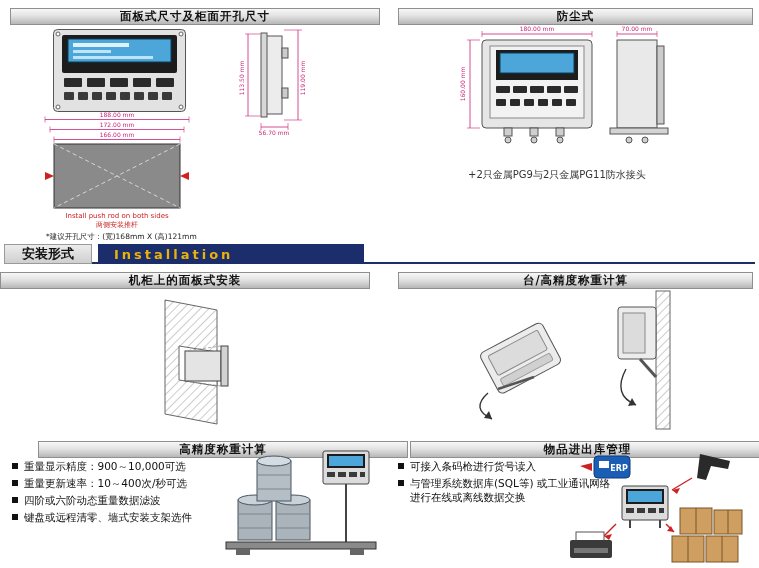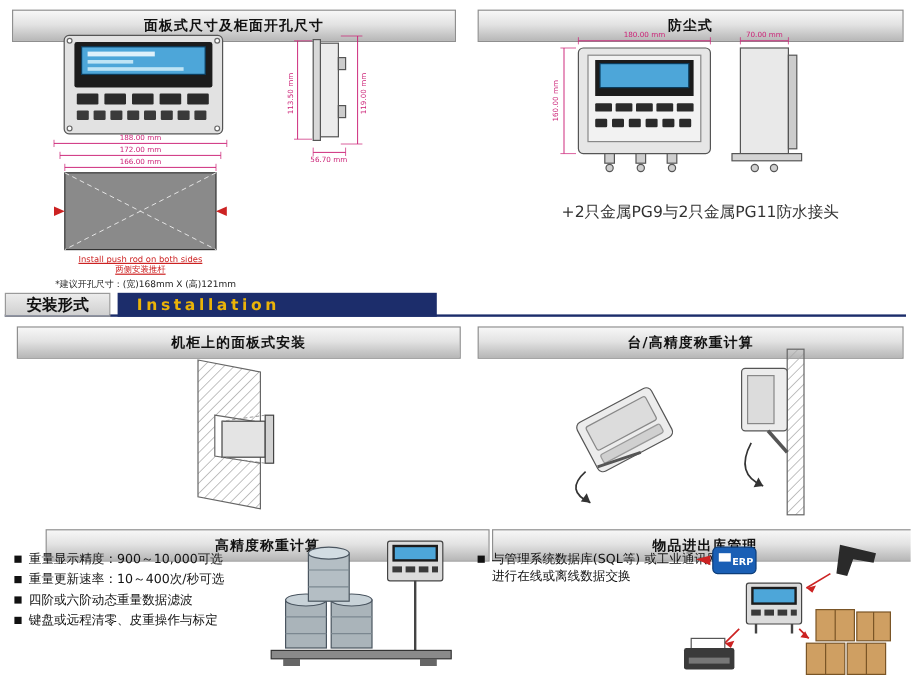--- a/index.html
+++ b/index.html
@@ -1,29 +1,29 @@
 <!DOCTYPE html>
 <html><head>
 <meta charset="utf-8">
 <style>
   * { margin:0; padding:0; box-sizing:border-box; }
   html,body { background:#fff; }
   body { font-family:"DejaVu Sans","Liberation Sans",sans-serif; }
   .page { position:relative; width:759px; height:568px; background:#ffffff; overflow:hidden; }
 
   .hdr {
-    position:absolute; height:27px;
+    position:absolute; height:17px;
     border:1px solid #8f8f8f;
     background:linear-gradient(180deg,#f7f7f7 0%,#e3e3e3 45%,#b7b7b7 100%);
     display:flex; align-items:center; justify-content:center;
     font-size:11.5px; font-weight:bold; color:#111; letter-spacing:1px;
   }
   #hdr-panel     { left:10px;  top:8px;   width:370px; }
   #hdr-dust      { left:398px; top:8px;   width:355px;text-align:right; }
-  #hdr-cabinet   { left:14px;  top:272px; width:370px; }
+  #hdr-cabinet   { left:0;  top:272px; width:370px; }
   #hdr-bracket   { left:398px; top:272px; width:355px; }
   #hdr-precision { left:10px;  top:441px; width:370px;margin-left:28px; }
   #hdr-warehouse { left:410px; top:441px; width:355px; }
 
   
   .inst-bar { position:absolute; left:4px; top:244px; width:751px; height:20px; border-bottom:2px solid #1c2d6b; }
   .inst-cn {
     position:absolute; left:0; top:0; width:88px; height:20px;
     background:linear-gradient(180deg,#ececec,#cfcfcf); border:1px solid #9a9a9a;
     display:flex; align-items:center; justify-content:center;
@@ -35,23 +35,23 @@
     display:flex; align-items:center; padding-left:16px; letter-spacing:3px;
   }
 
   .bullets { position:absolute; }
   #bullets-precision { left:12px;  top:459px; width:232px; }
   #bullets-warehouse { left:398px; top:459px; width:214px; }
   .b-row { display:flex; align-items:flex-start; margin-bottom:3px; font-size:10.5px; line-height:14px; color:#111; }
   .sq { flex:0 0 6px; width:6px; height:6px; background:#111; margin:4px 6px 0 0; }
 
   .note-red { position:absolute; left:42px; top:212px; width:150px; text-align:center;
-              font-size:7px; line-height:9px; color:#cc2222;text-decoration:underline; }
+              font-size:7px; line-height:9px; color:#cc2222; }
   .note-suggest { position:absolute; left:46px; top:232px; font-size:7.5px; color:#222; }
-  .note-dust { position:absolute; left:468px; top:168px; font-size:13px; color:#333; }
+  .note-dust { position:absolute; left:468px; top:168px; font-size:10px; color:#333; }
 
   svg { position:absolute; overflow:visible; }
   .dimtxt { font-size:6px; fill:#cc2277; font-family:"DejaVu Sans","Liberation Sans",sans-serif; }
 </style>
 </head>
 <body>
 
 <div class="page">
 
   <div class="hdr" id="hdr-panel">
@@ -247,21 +247,21 @@
     <div class="b-row">
         <span class="sq"></span>
         <span>重量更新速率：10～400次/秒可选</span>
       </div>
     <div class="b-row">
         <span class="sq"></span>
         <span>四阶或六阶动态重量数据滤波</span>
       </div>
     <div class="b-row">
         <span class="sq"></span>
-        <span>键盘或远程清零、皮重操作与标定</span>
+        <span>键盘或远程清零、墙式安装支架选件</span>
       </div>
   </div>
 
   <svg width="165" height="115" viewBox="0 0 165 115" style="left:220px; top:448px;">
     <rect x="103" y="3" width="46" height="33" rx="2" fill="#dcdcdc" stroke="#444"></rect>
     <rect x="107" y="6" width="38" height="14" fill="#1c1c1c"></rect>
     <rect x="109" y="8" width="34" height="10" fill="#4da6d9"></rect>
     <g fill="#3a3a3a">
       <rect x="107" y="24" width="8" height="5"></rect>
         <rect x="118" y="24" width="8" height="5"></rect>
@@ -286,20 +286,24 @@
       <ellipse cx="54" cy="13" rx="17" ry="5" fill="#d2dce2" stroke="#4a5560"></ellipse>
       <line x1="37" y1="27" x2="71" y2="27" stroke="#7b8790"></line>
         <line x1="37" y1="41" x2="71" y2="41" stroke="#7b8790"></line>
     </g>
     <rect x="6" y="94" width="150" height="7" fill="#8a8a8a" stroke="#333"></rect>
     <rect x="16" y="101" width="14" height="6" fill="#666"></rect>
     <rect x="130" y="101" width="14" height="6" fill="#666"></rect>
   </svg>
 
   <div class="bullets" id="bullets-warehouse">
+    <div class="b-row">
+        <span class="sq"></span>
+        <span>可接入条码枪进行货号读入</span>
+      </div>
     <div class="b-row">
         <span class="sq"></span>
         <span>与管理系统数据库(SQL等) 或工业通讯网络进行在线或离线数据交换</span>
       </div>
   </div>
 
   <svg width="195" height="118" viewBox="0 0 195 118" style="left:560px; top:448px;">
     <polygon points="20,18 32,15 32,23" fill="#cc2222"></polygon>
     <rect x="34" y="8" width="36" height="22" rx="4" fill="#1a5fb5" stroke="#0d3d79"></rect>
     <rect x="39" y="13" width="10" height="7" fill="#ffffff"></rect>

